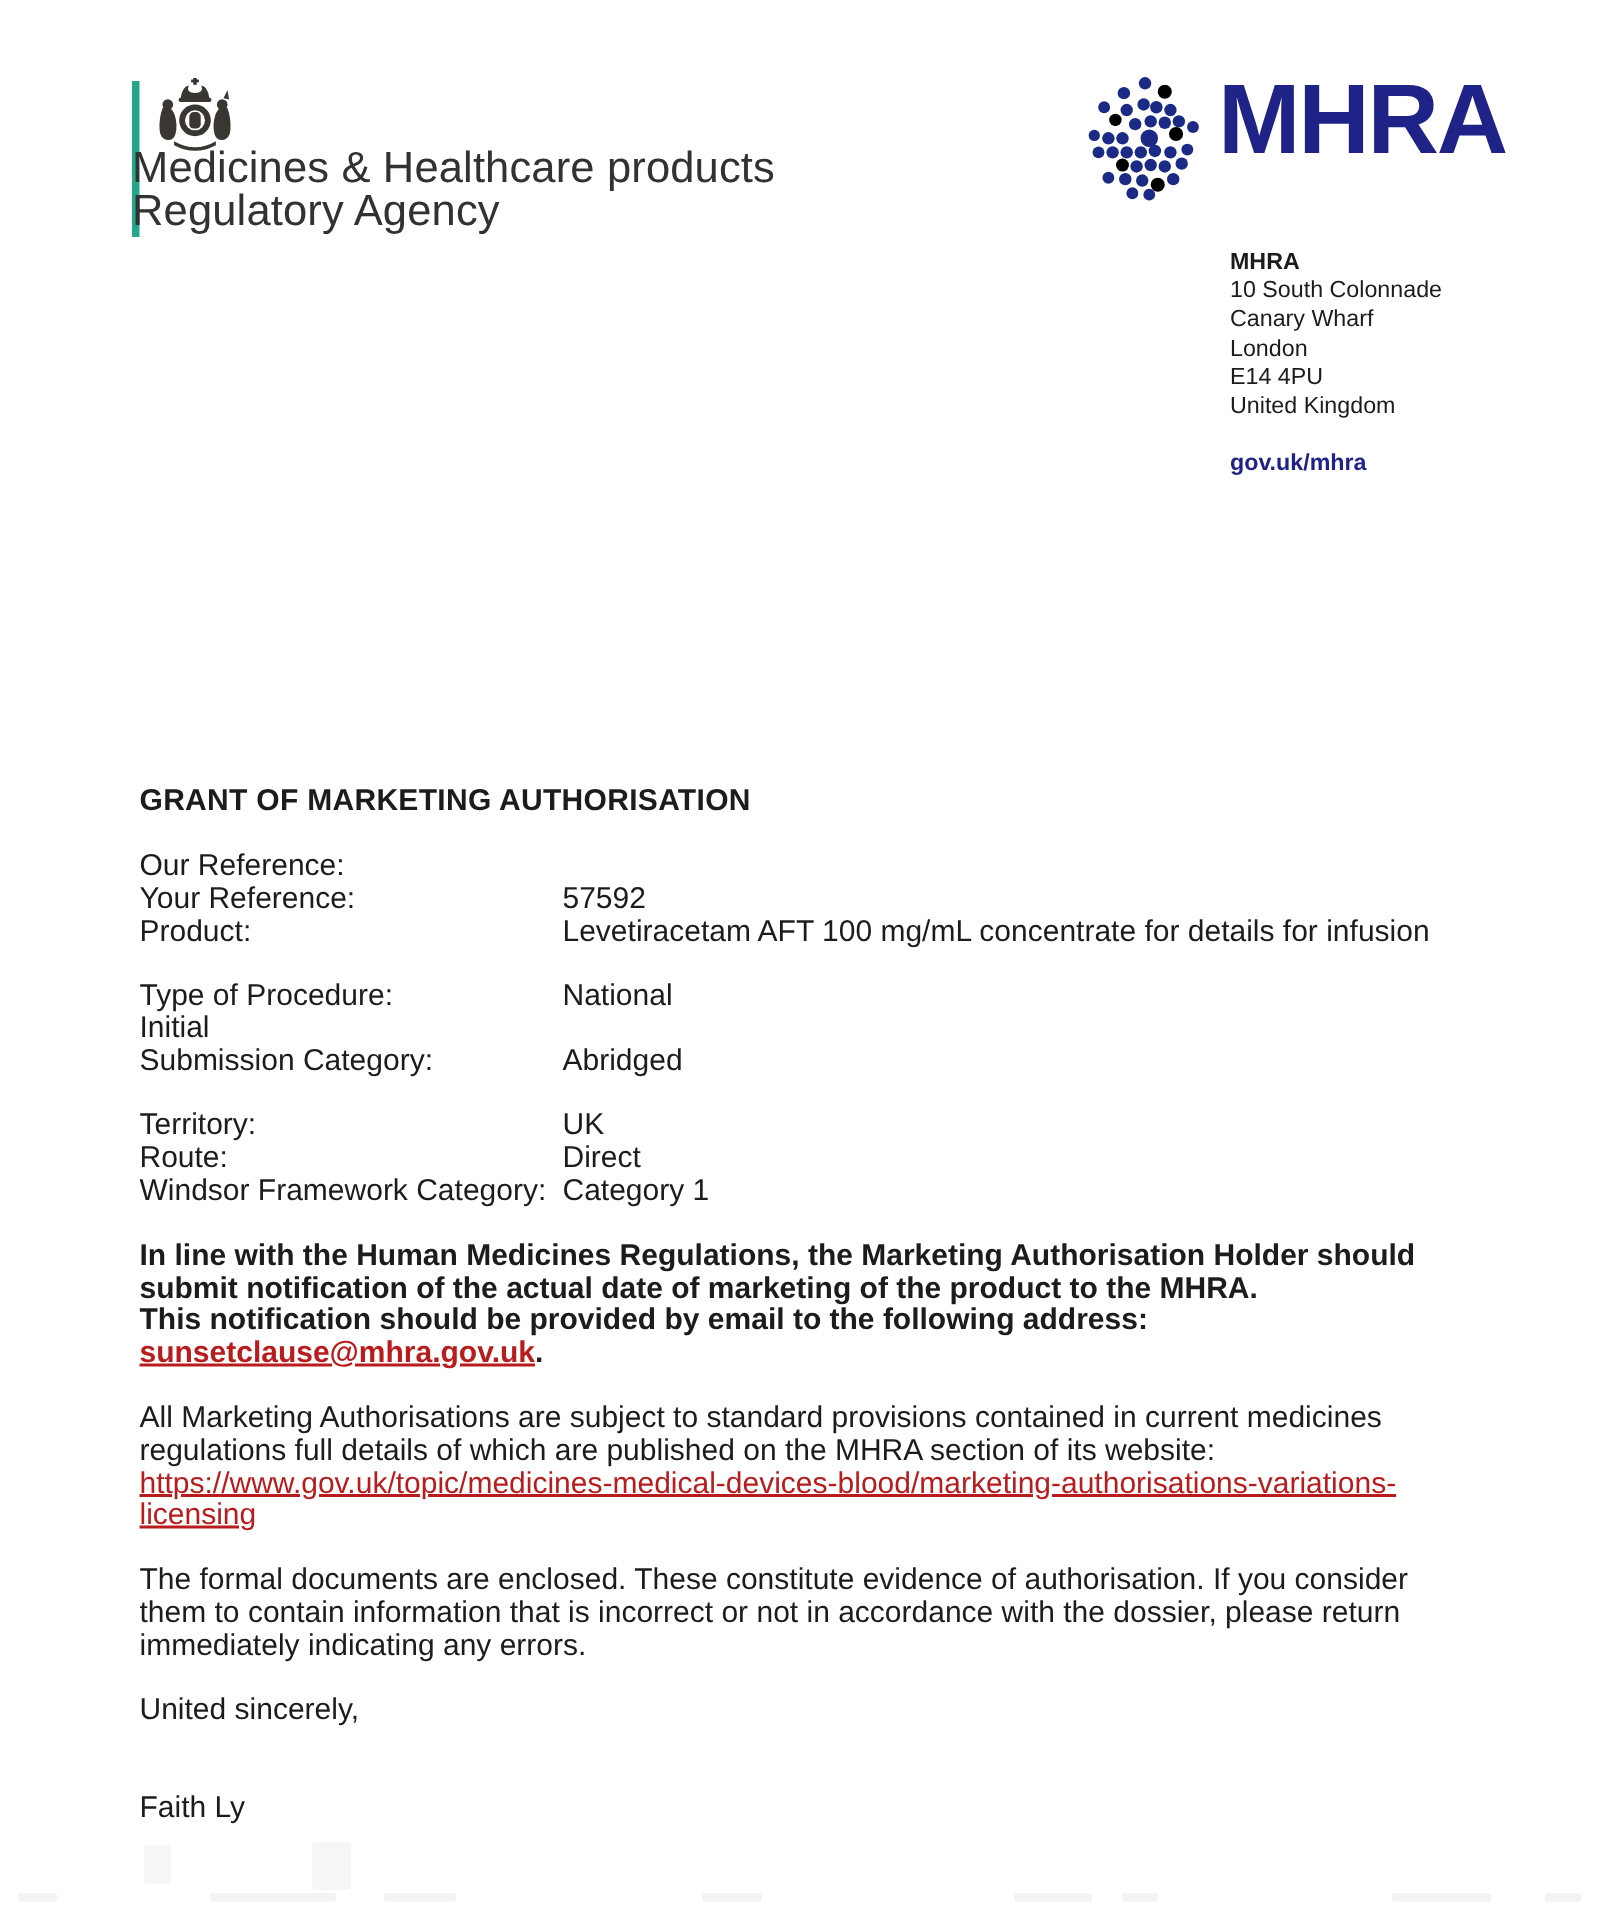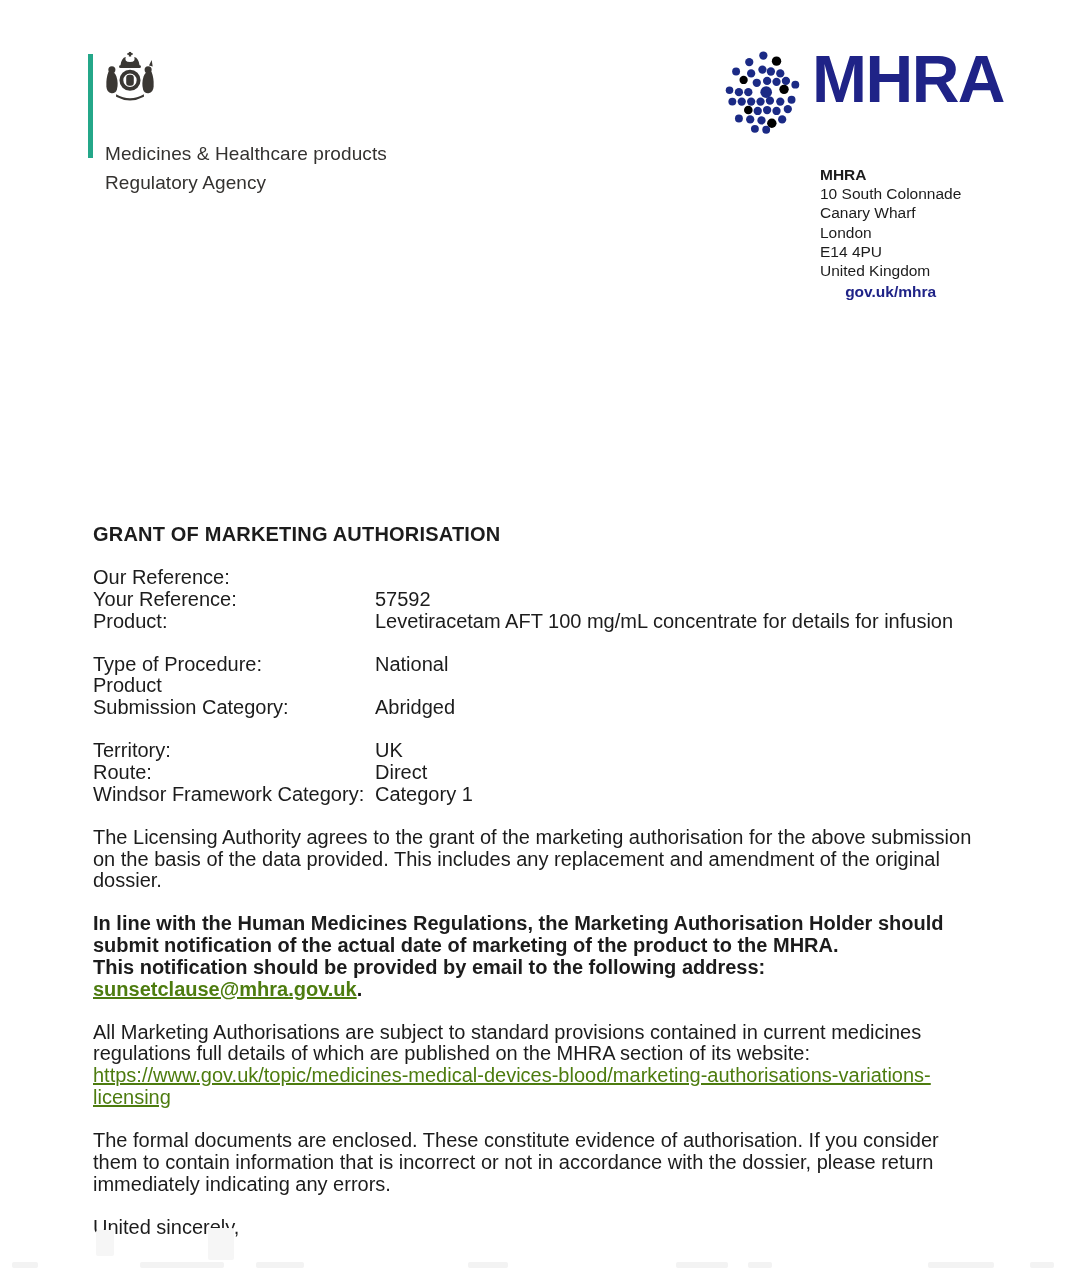--- a/index.html
+++ b/index.html
@@ -12,54 +12,53 @@
     -webkit-font-smoothing: antialiased;
   }
   .page { position: absolute; inset: 0; background: #ffffff; overflow: hidden; }
 
   
   .logo-left { position: absolute; left: 88px; top: 50px; width: 520px; height: 112px; }
   .teal-bar { position: absolute; left: 0; top: 4px; width: 5px; height: 104px; background: #24A789; }
   .crest { position: absolute; left: 15px; top: 0; width: 54px; height: 52px; }
   .crest svg { width: 100%; height: 100%; }
   .agency-name {
-    position: absolute; left: 17px; top: 48px;
-    font-size: 19px; line-height: 29px; color: #343230; letter-spacing: 0.1px;
+    position: absolute; left: 0; top: 48px;
+    font-size: 29px; line-height: 29px; color: #343230; letter-spacing: 0.1px;
     white-space: nowrap;
-    margin-top: 41px;
   }
 
   
   .logo-right { position: absolute; left: 720px; top: 46px; width: 300px; height: 100px; }
   .dots { position: absolute; left: 2px; top: 2px; width: 94px; height: 94px; }
   .dots svg { width: 100%; height: 100%; }
   .dots circle { fill: #1B2A85; }
   .dots circle.colored { fill: inherit; }
   .wordmark {
     position: absolute; left: 92px; top: 2px;
     font-size: 66px; line-height: 62px; font-weight: 700;
     color: #1F2387; letter-spacing: -1.5px;
   }
 
   
   .address { position: absolute; left: 820px; top: 165px; font-size: 15.5px; line-height: 19.2px; }
   .address .addr-name { font-weight: 700; }
-  .address .website { margin-top: 2px; font-weight: 700; color: #1F2387; text-align: center; }
+  .address .website { margin-top: 19px; font-weight: 700; color: #1F2387; }
 
   
   .main { position: absolute; left: 93px; top: 524px; width: 893px; font-size: 20px; line-height: 21.8px; }
   .title { font-weight: 700; letter-spacing: 0.2px; margin-bottom: 21.2px; }
   .ref-group + .ref-group { margin-top: 21.2px; }
   .refs { margin-bottom: 21.2px; }
   .ref-row { display: flex; }
   .ref-label { width: 282px; flex: none; }
   .ref-value { flex: 1; }
   .para { margin-bottom: 21.2px; }
   .bold { font-weight: 700; }
-  a.doc-link { color: #4d7c0f; text-decoration: underline; margin-top: 36px; }
+  a.doc-link { color: #b91c1c; text-decoration: underline; margin-top: 36px; }
   a.doc-link.bold { font-weight: 700; }
   .closing { margin-bottom: 43px; }
 
   
   .artifacts { position: absolute; left: 0; top: 1228px; width: 1080px; height: 42px; }
   .artifacts .blob { position: absolute; background: #f3f3f3; border-radius: 2px; }
   .artifacts .b1 { left: 96px;  top: 2px;  width: 18px; height: 26px; background:#f6f6f6; }
   .artifacts .b2 { left: 208px; top: 0;    width: 26px; height: 32px; background:#f6f6f6; }
   .artifacts .s1 { left: 12px;  top: 34px; width: 26px; height: 6px; }
   .artifacts .s2 { left: 140px; top: 34px; width: 84px; height: 6px; }
@@ -177,21 +176,21 @@
           <div class="ref-label">Product:</div>
           <div class="ref-value">Levetiracetam AFT 100 mg/mL concentrate for details for infusion</div>
         </div>
       </div>
       <div class="ref-group">
         <div class="ref-row">
           <div class="ref-label">Type of Procedure:</div>
           <div class="ref-value">National</div>
         </div>
         <div class="ref-row">
-          <div class="ref-value">Product</div>
+          <div class="ref-value">Initial</div>
         </div>
         <div class="ref-row">
           <div class="ref-label">Submission Category:</div>
           <div class="ref-value">Abridged</div>
         </div>
       </div>
       <div class="ref-group">
         <div class="ref-row">
           <div class="ref-label">Territory:</div>
           <div class="ref-value">UK</div>
@@ -200,21 +199,20 @@
           <div class="ref-label">Route:</div>
           <div class="ref-value">Direct</div>
         </div>
         <div class="ref-row">
           <div class="ref-label">Windsor Framework Category:</div>
           <div class="ref-value">Category 1</div>
         </div>
       </div>
     </div>
 
-    <div class="para">The Licensing Authority agrees to the grant of the marketing authorisation for the above submission on the basis of the data provided. This includes any replacement and amendment of the original dossier.</div>
 
     <div class="para">
       <div class="bold">In line with the Human Medicines Regulations, the Marketing Authorisation Holder should submit notification of the actual date of marketing of the product to the MHRA.</div>
       <div class="bold">
         <span>This notification should be provided by email to the following address: </span><a class="doc-link bold" href="#">sunsetclause@mhra.gov.uk</a><span>.</span>
       </div>
     </div>
 
     <div class="para">
       <div>All Marketing Authorisations are subject to standard provisions contained in current medicines regulations full details of which are published on the MHRA section of its website:</div>

